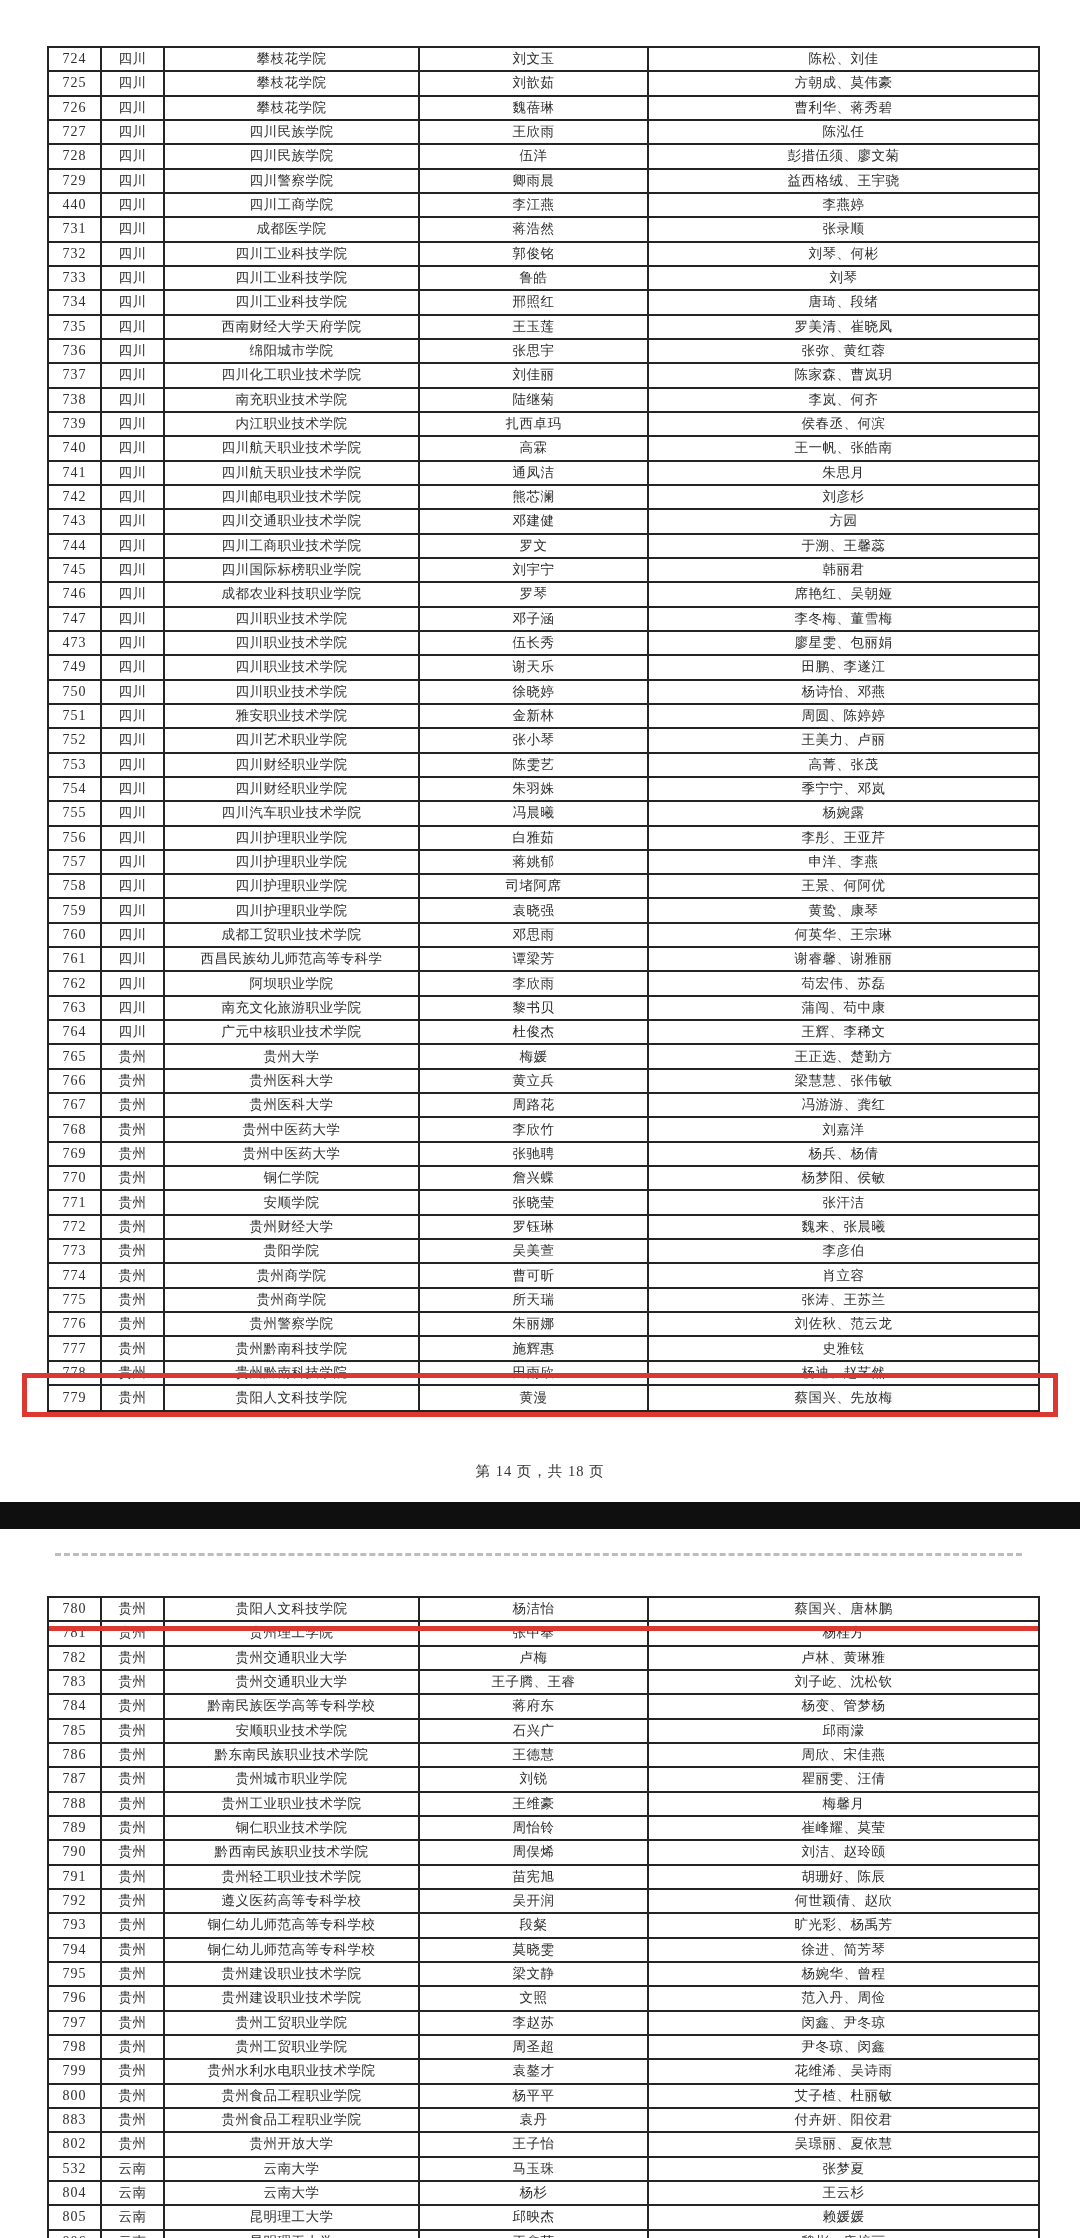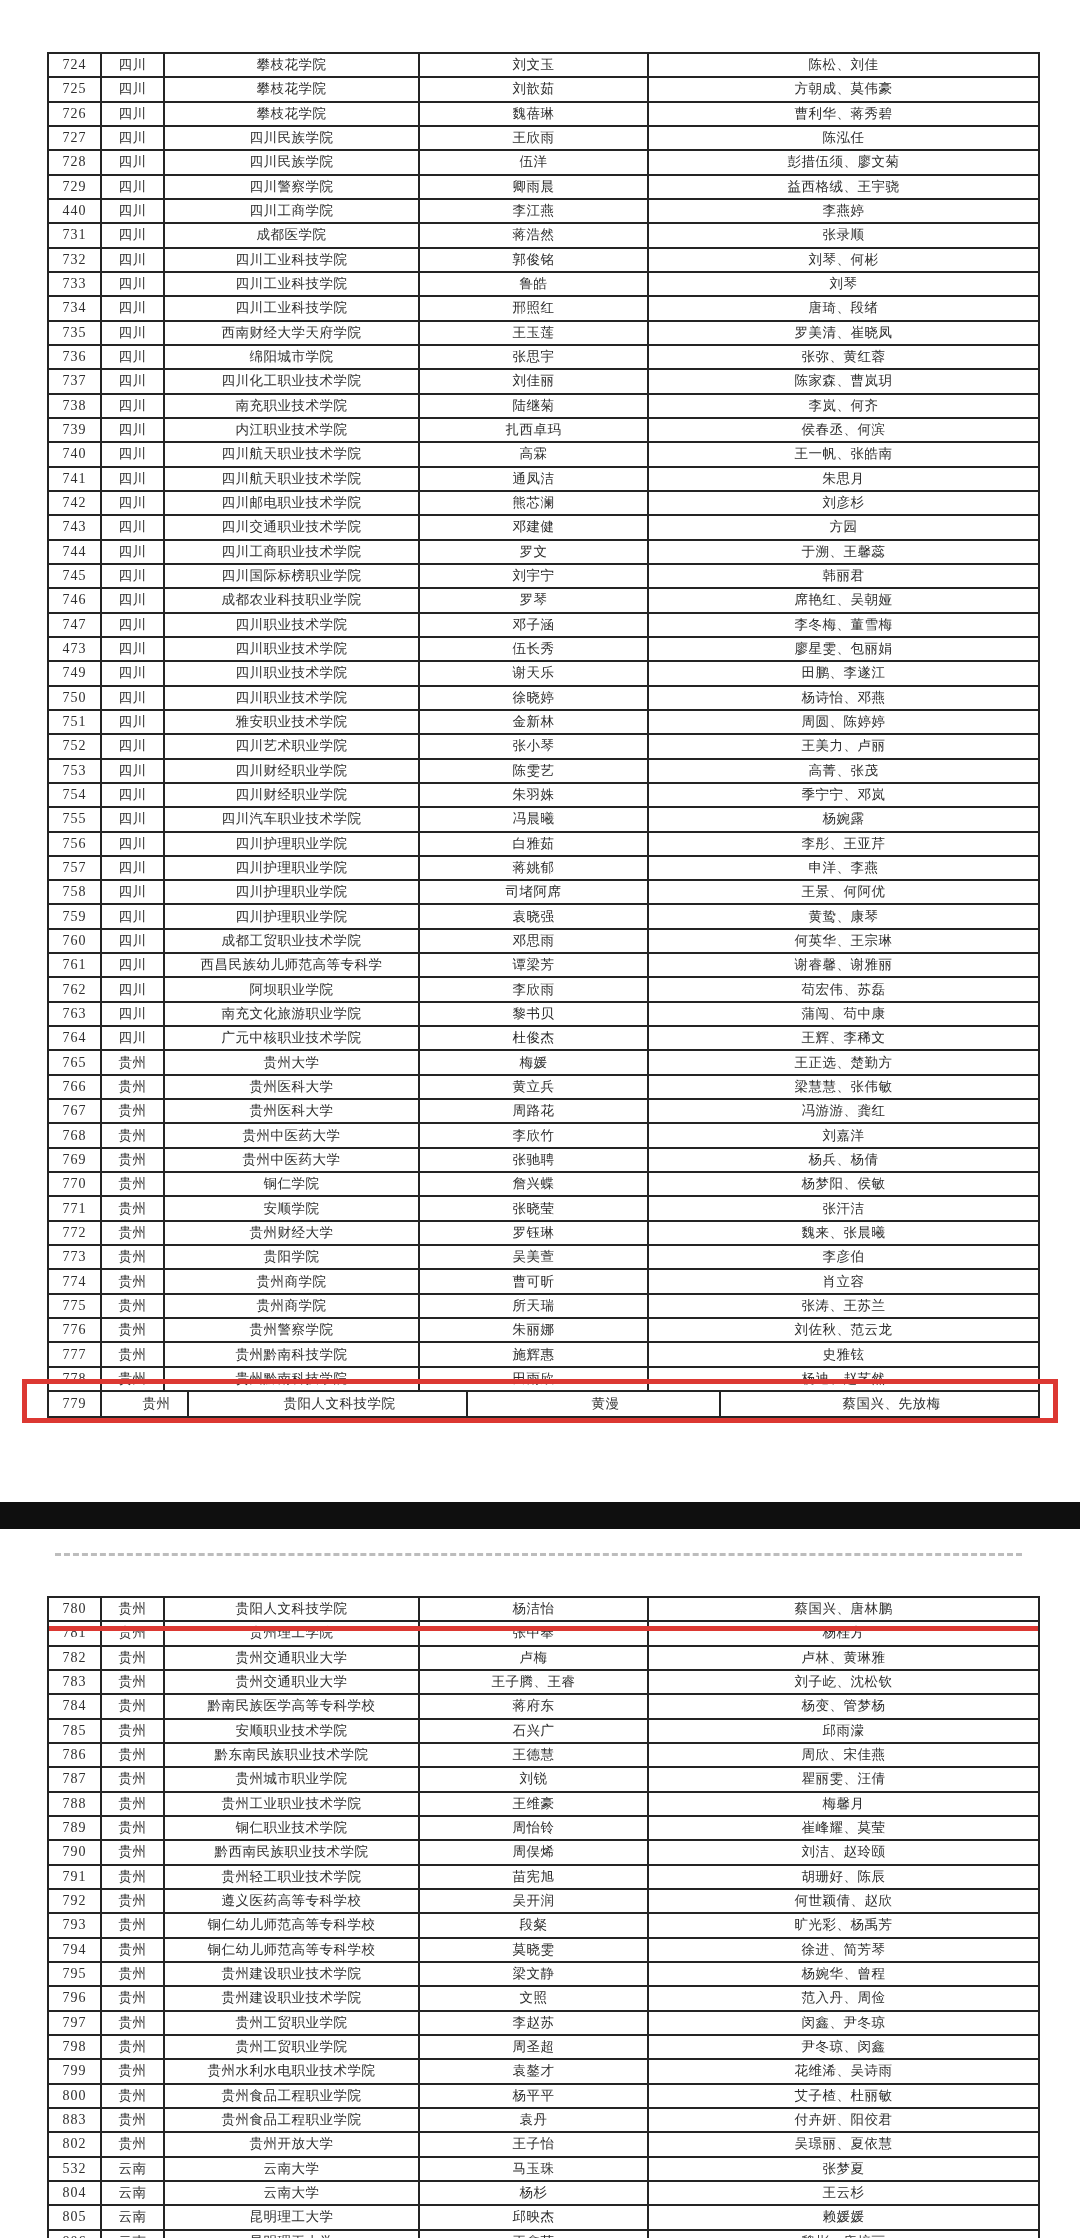--- a/index.html
+++ b/index.html
@@ -1,22 +1,22 @@
 <!DOCTYPE html>
 <html><head>
 <meta charset="utf-8">
 <style>
   html,body{margin:0;padding:0;background:#ffffff;}
   #page{position:relative;width:1080px;height:2238px;background:#ffffff;overflow:hidden;
         font-family:"Liberation Serif", serif;color:#2d2d2d;}
   .tbl{position:absolute;left:47px;width:993px;border:2px solid #242424;box-sizing:border-box;background:#fff;}
-  #table1{top:52px;}
+  #table1{top:46px;}
   #table2{top:1596px;height:758px;overflow:hidden;border-bottom:none;}
   .trow{display:flex;height:24.33px;box-sizing:border-box;border-bottom:2px solid #242424;position:relative;}
-  #table1 .trow:last-child{border-bottom:none;gap:24px;}
+  #table1 .trow:last-child{border-bottom:none;}
   .tcell{box-sizing:border-box;border-right:2px solid #242424;display:flex;align-items:center;justify-content:center;
          font-size:13.5px;letter-spacing:0.5px;white-space:nowrap;overflow:hidden;color:#2d2d2d;}
   .c0{width:53px;font-size:14px;letter-spacing:1px;}
   .c1{width:63px;}
   .c2{width:255px;}
   .c3{width:229px;}
   .c4{flex:1;border-right:none;}
   .hl-box{position:absolute;z-index:6;pointer-events:none;border:5px solid #dc3832;}
   #table1 .hl-box{left:-27px;right:-20px;top:-13px;bottom:-7px;}
   #table2 .hl-box{left:-27px;right:-20px;top:-14px;bottom:-11px;}
@@ -418,20 +418,21 @@
       </div>
       <div class="trow">
         <div class="hl-box" style="border-color: rgb(220, 56, 50);"></div>
         <div class="tcell c0">779</div>
         <div class="tcell c1">贵州</div>
         <div class="tcell c2">贵阳人文科技学院</div>
         <div class="tcell c3">黄漫</div>
         <div class="tcell c4">蔡国兴、先放梅</div>
       </div>
     </div>
+  <div id="footer">第 14 页，共 18 页</div>
   <div id="page-separator"></div>
   <div id="faint-table-edge"></div>
   <div class="tbl" id="table2">
       <div class="trow">
         <div class="hl-box" style="border-color: rgb(220, 56, 50);"></div>
         <div class="tcell c0">780</div>
         <div class="tcell c1">贵州</div>
         <div class="tcell c2">贵阳人文科技学院</div>
         <div class="tcell c3">杨洁怡</div>
         <div class="tcell c4">蔡国兴、唐林鹏</div>

